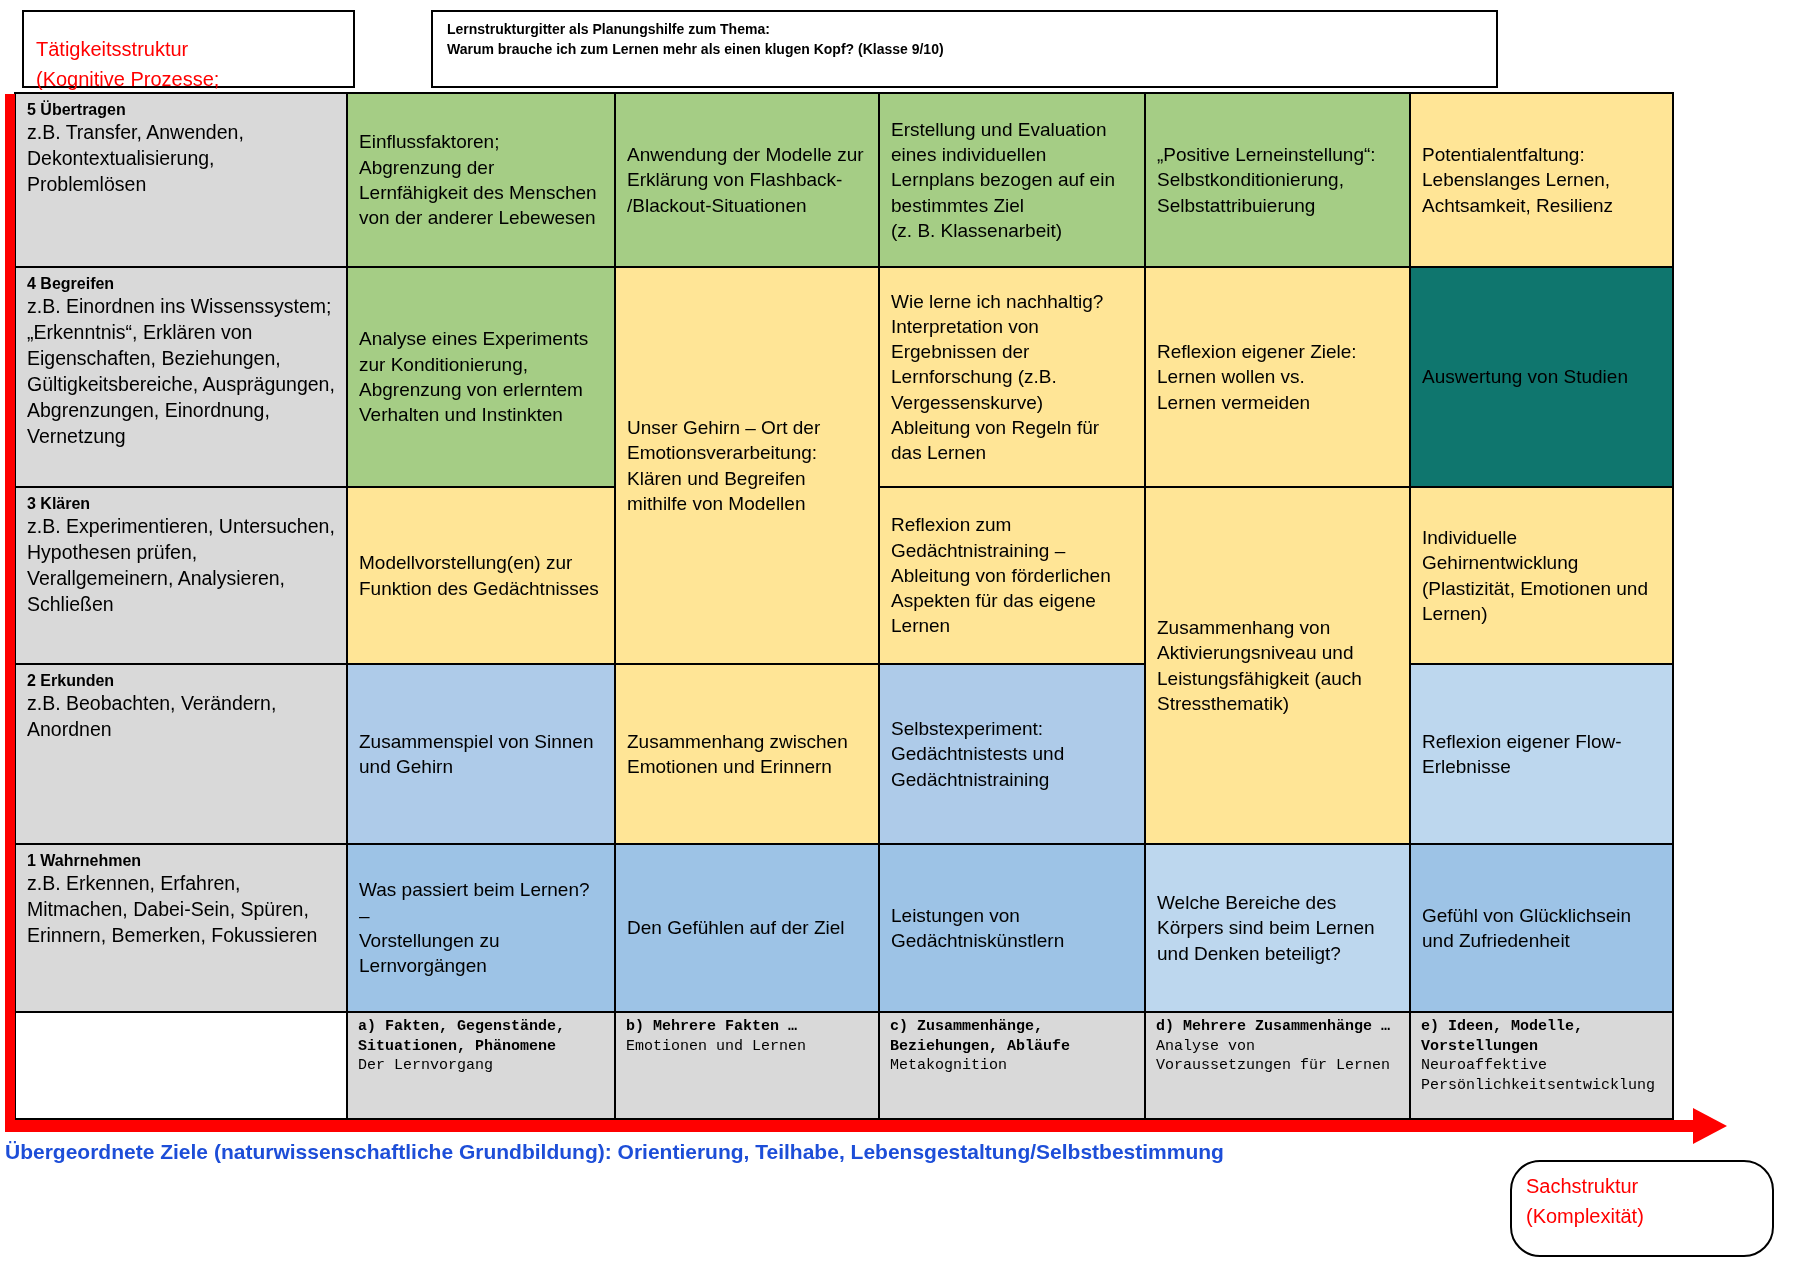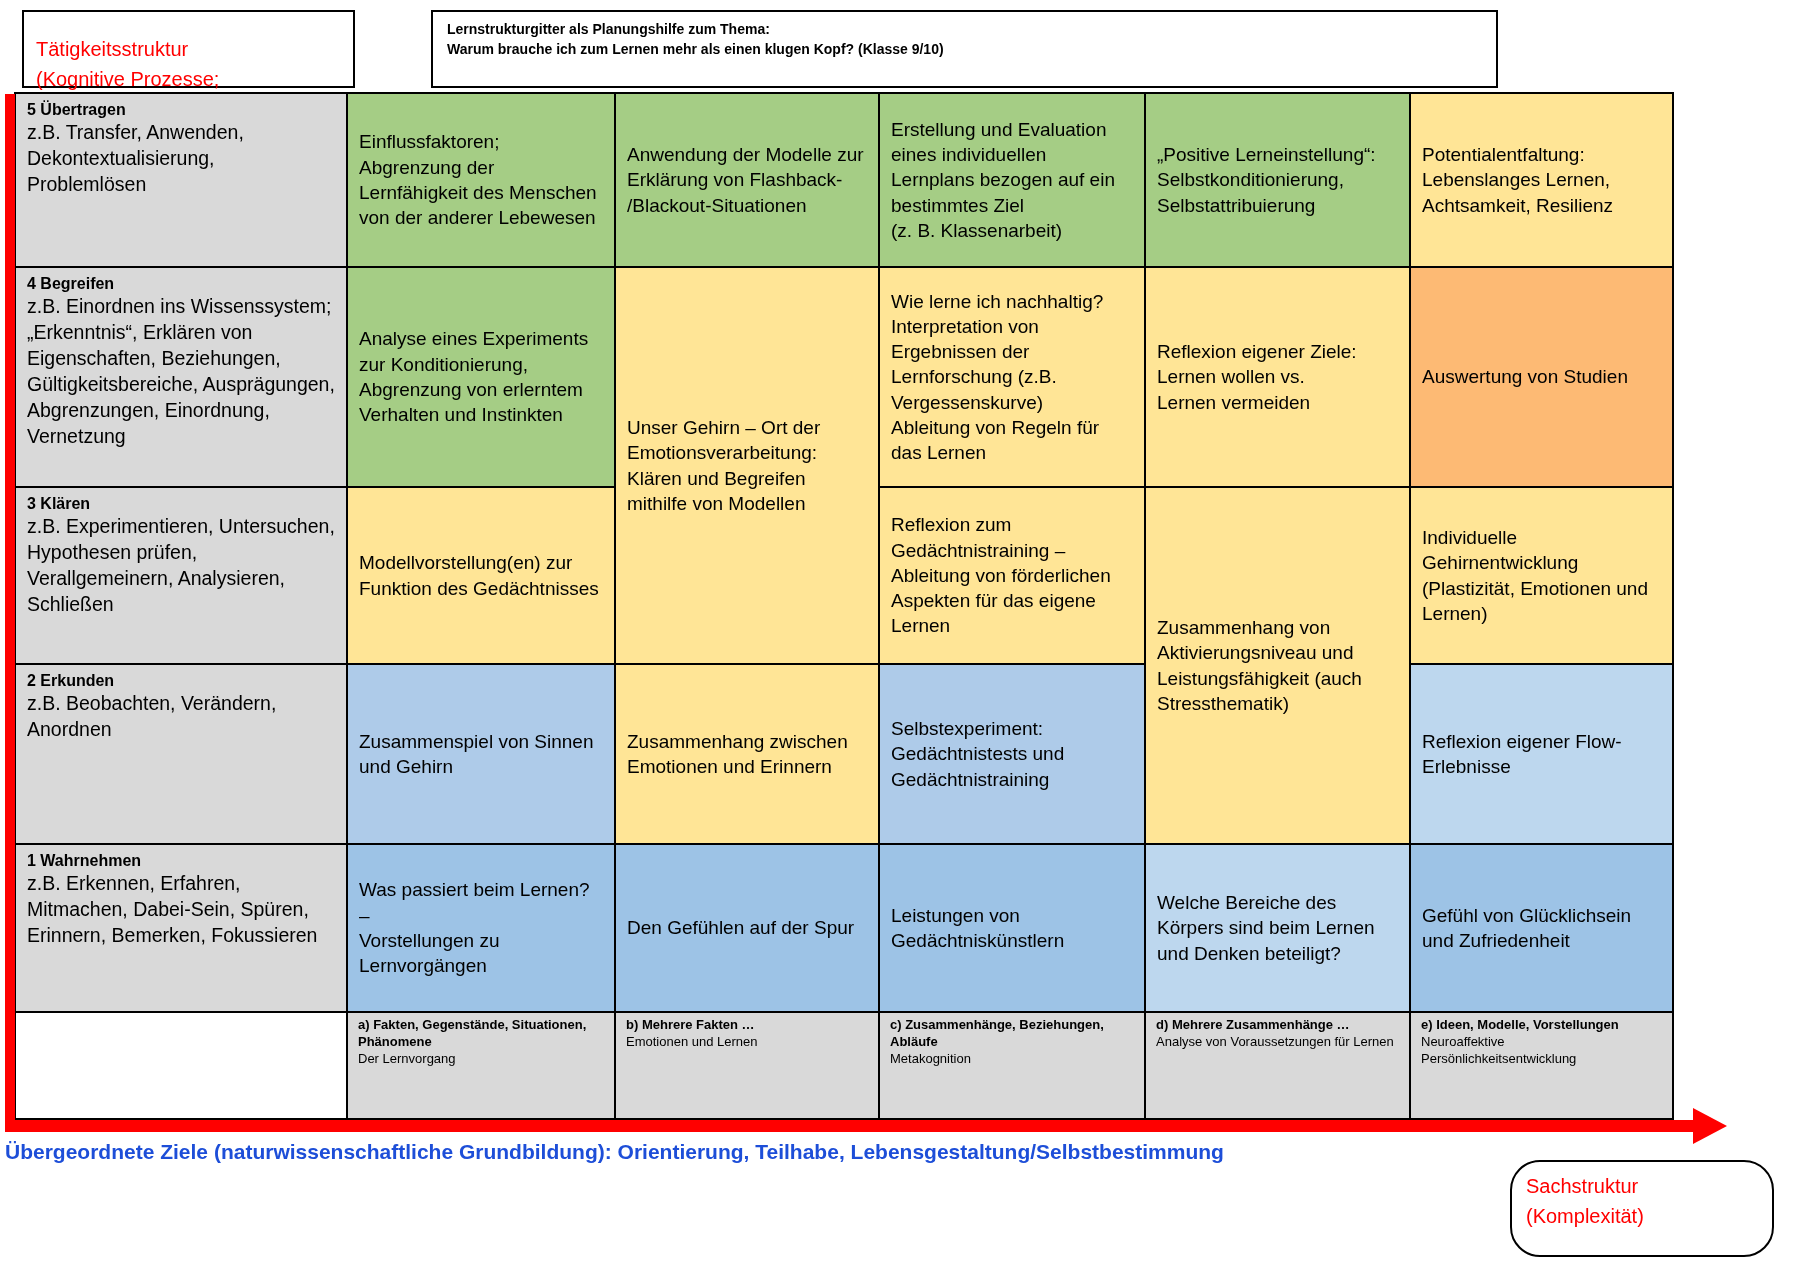--- a/index.html
+++ b/index.html
@@ -19,27 +19,27 @@
     display:grid;z-index:1;
     grid-template-columns:330px 266px 262px 264px 263px 261px;
     grid-template-rows:172px 218px 175px 178px 166px 105px;
     gap:2px;
   }
   .cell{box-sizing:border-box;padding:8px 11px;font-size:19px;line-height:1.33;display:flex;flex-direction:column;justify-content:center;}
   .hdr{background:#D9D9D9;justify-content:flex-start;padding-top:5px;}
   .hdr .hdr-title{font-weight:bold;font-size:16px;}
   .hdr .hdr-desc{font-size:19.5px;}
   .green{background:#A5CD85;}
-  .dgreen{background:#fdba74;}
+  .dgreen{background:#0f766e;}
   .yellow{background:#FFE596;}
   .blue{background:#9DC3E6;}
   .blue2{background:#AECBE9;}
   .lblue{background:#BDD7EE;}
   .whitecell{background:#ffffff;}
-  .foot{background:#D9D9D9;justify-content:flex-start;padding:4px 10px;font-size:13px;line-height:1.3;}
+  .foot{background:#D9D9D9;justify-content:flex-start;padding:4px 10px;font-size:15px;line-height:1.3;font-family:Liberation Mono, monospace;}
   .foot .f-head{font-weight:bold;}
 
   
   #y-axis{position:absolute;left:5px;top:94px;width:10px;height:1038px;background:#FF0000;z-index:3;}
   #x-axis{position:absolute;left:5px;top:1120px;width:1690px;height:12px;background:#FF0000;z-index:3;}
   #x-arrow{position:absolute;left:1693px;top:1108px;width:0;height:0;z-index:3;
     border-top:18px solid transparent;border-bottom:18px solid transparent;border-left:34px solid #FF0000;}
   #goals{position:absolute;left:5px;top:1140px;width:1500px;color:#1d4ed8;font-weight:bold;font-size:21px;z-index:2;}
   #sach-box{left:1510px;top:1160px;width:264px;height:97px;padding:9px 14px;color:#FF0000;font-size:20px;line-height:1.5;border-radius:30px;}
 </style>
@@ -108,21 +108,21 @@
   <div class="cell blue2 pre" style="grid-area:4/4">Selbstexperiment:
 Gedächtnistests und Gedächtnistraining</div>
   <div class="cell lblue pre" style="grid-area:4/6">Reflexion eigener Flow-Erlebnisse</div>
 
   <div class="cell hdr" style="grid-area:5/1">
     <span class="hdr-title">1 Wahrnehmen</span>
     <span class="hdr-desc">z.B. Erkennen, Erfahren, Mitmachen, Dabei-Sein, Spüren, Erinnern, Bemerken, Fokussieren</span>
   </div>
   <div class="cell blue pre" style="grid-area:5/2">Was passiert beim Lernen? –
 Vorstellungen zu Lernvorgängen</div>
-  <div class="cell blue pre" style="grid-area:5/3">Den Gefühlen auf der Spur</div>
+  <div class="cell blue pre" style="grid-area:5/3">Den Gefühlen auf der Ziel</div>
   <div class="cell blue pre" style="grid-area:5/4">Leistungen von Gedächtniskünstlern</div>
   <div class="cell lblue pre" style="grid-area:5/5">Welche Bereiche des Körpers sind beim Lernen und Denken beteiligt?</div>
   <div class="cell blue pre" style="grid-area:5/6">Gefühl von Glücklichsein und Zufriedenheit</div>
 
   <div class="cell whitecell" style="grid-area:6/1"></div>
   <div class="cell foot" style="grid-area:6/2">
     <span class="f-head">a) Fakten, Gegenstände, Situationen, Phänomene</span>
     <span class="f-sub">Der Lernvorgang</span>
   </div>
   <div class="cell foot" style="grid-area:6/3">

